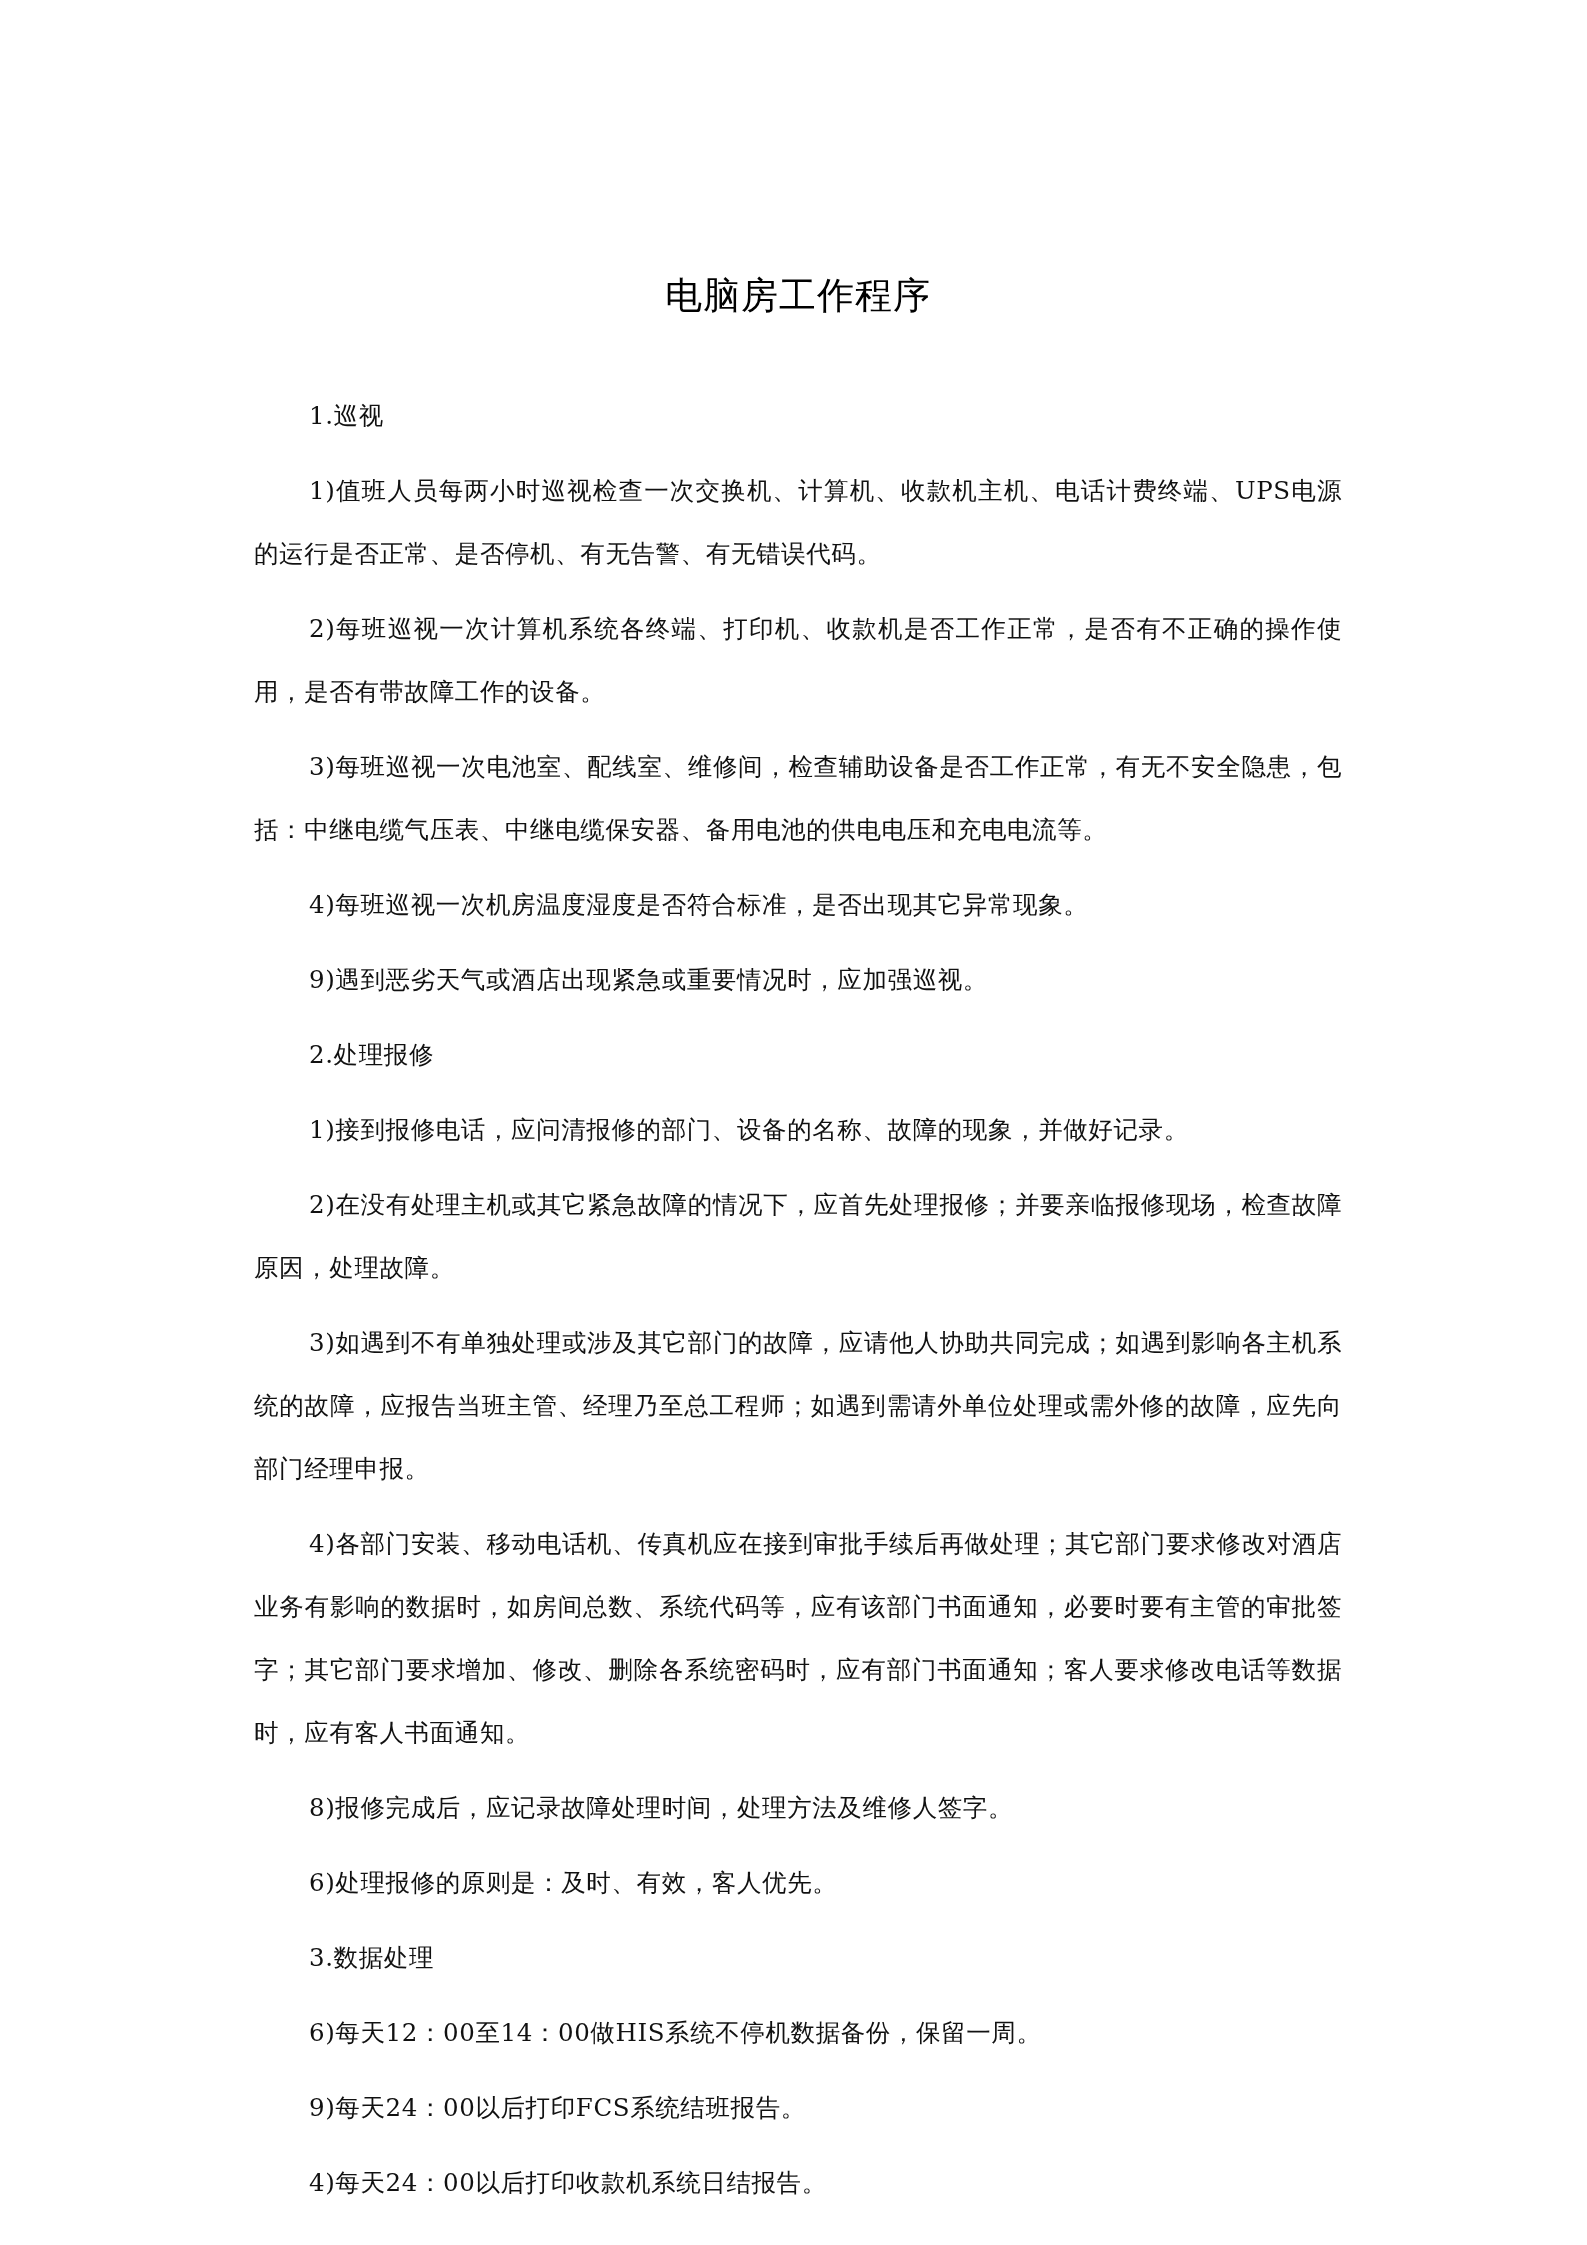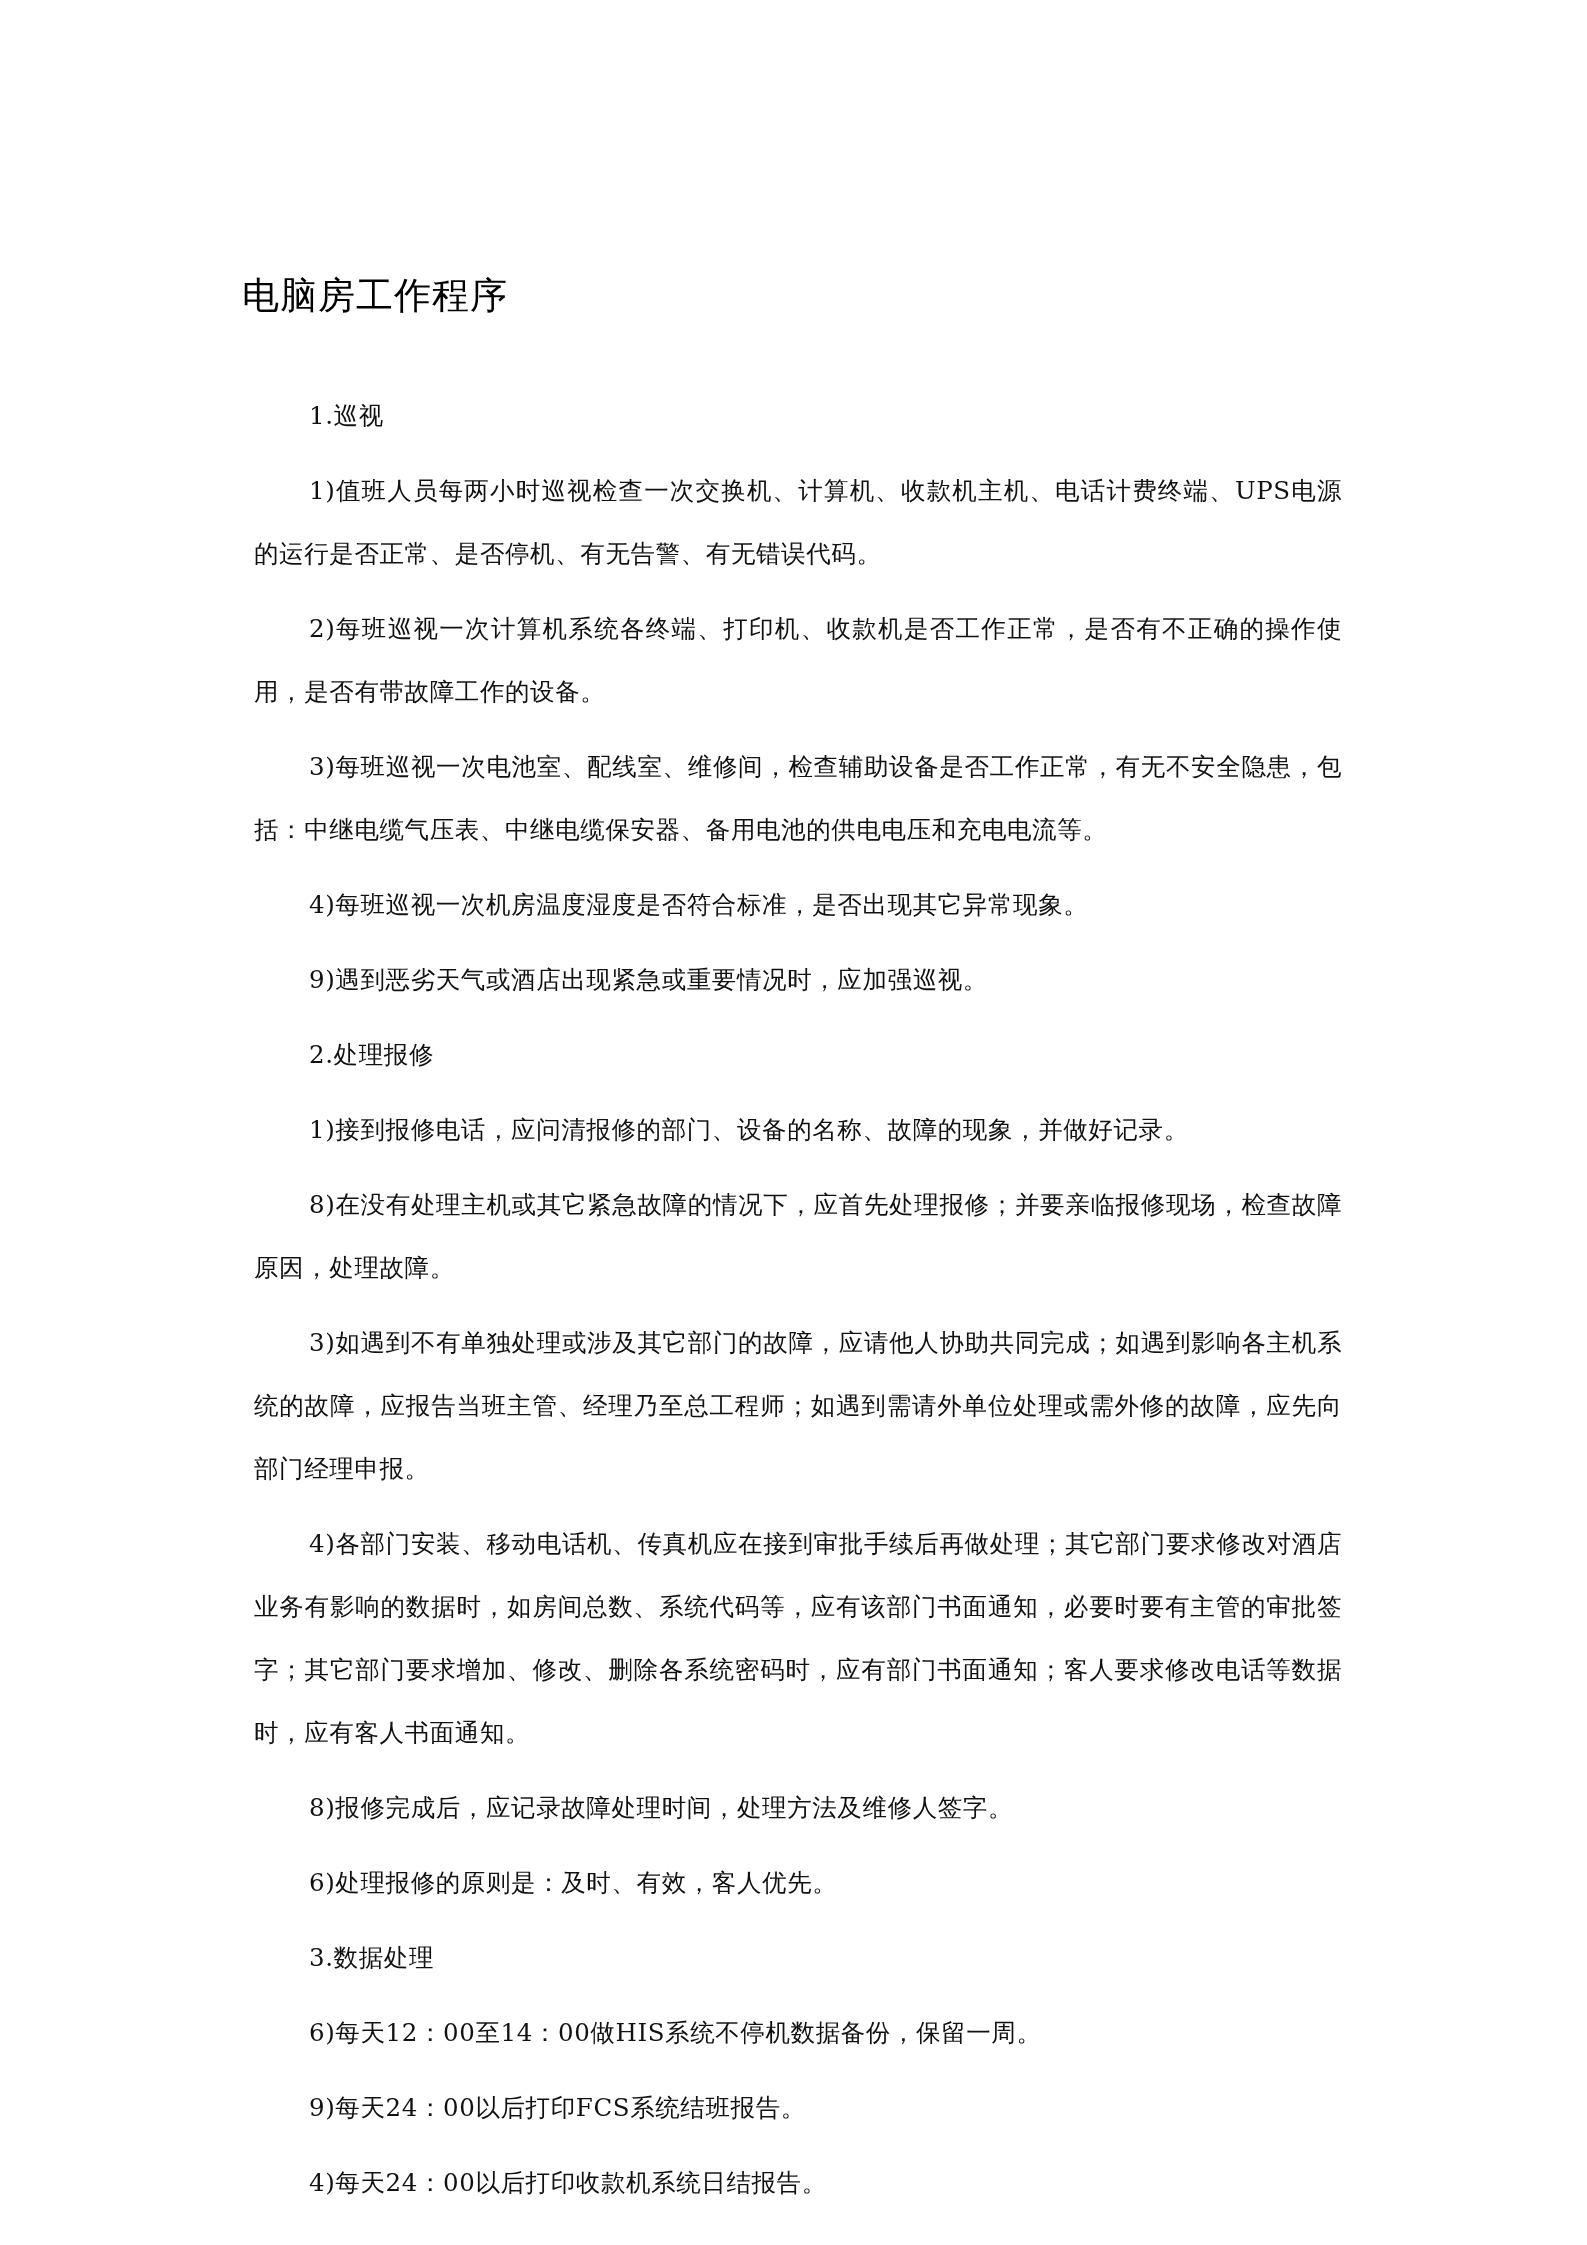--- a/index.html
+++ b/index.html
@@ -10,20 +10,21 @@
     top: 0;
     width: 1112px;
     color: #111111;
     font-family: "DejaVu Serif", "Liberation Serif", serif;
   }
   .title {
     position: absolute;
     top: 272px;
     left: 0;
     width: 100%;
+    text-align: center;
     font-family: "DejaVu Sans", "Liberation Sans", sans-serif;
     font-size: 37px;
     line-height: 48px;
     letter-spacing: 1px;
     color: #000;
   }
   .body {
     position: absolute;
     top: 372px;
     left: 0;
@@ -48,21 +49,21 @@
   <div class="title">电脑房工作程序</div>
   <div class="body">
     <p class="para">1.巡视</p>
     <p class="para">1)值班人员每两小时巡视检查一次交换机、计算机、收款机主机、电话计费终端、UPS电源的运行是否正常、是否停机、有无告警、有无错误代码。</p>
     <p class="para">2)每班巡视一次计算机系统各终端、打印机、收款机是否工作正常，是否有不正确的操作使用，是否有带故障工作的设备。</p>
     <p class="para">3)每班巡视一次电池室、配线室、维修间，检查辅助设备是否工作正常，有无不安全隐患，包括：中继电缆气压表、中继电缆保安器、备用电池的供电电压和充电电流等。</p>
     <p class="para">4)每班巡视一次机房温度湿度是否符合标准，是否出现其它异常现象。</p>
     <p class="para">9)遇到恶劣天气或酒店出现紧急或重要情况时，应加强巡视。</p>
     <p class="para">2.处理报修</p>
     <p class="para">1)接到报修电话，应问清报修的部门、设备的名称、故障的现象，并做好记录。</p>
-    <p class="para">8)在没有处理主机或其它紧急故障的情况下，应首先处理报修；并要亲临报修现场，检查故障原因，处理故障。</p>
+    <p class="para">2)在没有处理主机或其它紧急故障的情况下，应首先处理报修；并要亲临报修现场，检查故障原因，处理故障。</p>
     <p class="para">3)如遇到不有单独处理或涉及其它部门的故障，应请他人协助共同完成；如遇到影响各主机系统的故障，应报告当班主管、经理乃至总工程师；如遇到需请外单位处理或需外修的故障，应先向部门经理申报。</p>
     <p class="para">4)各部门安装、移动电话机、传真机应在接到审批手续后再做处理；其它部门要求修改对酒店业务有影响的数据时，如房间总数、系统代码等，应有该部门书面通知，必要时要有主管的审批签字；其它部门要求增加、修改、删除各系统密码时，应有部门书面通知；客人要求修改电话等数据时，应有客人书面通知。</p>
     <p class="para">8)报修完成后，应记录故障处理时间，处理方法及维修人签字。</p>
     <p class="para">6)处理报修的原则是：及时、有效，客人优先。</p>
     <p class="para">3.数据处理</p>
     <p class="para">6)每天12：00至14：00做HIS系统不停机数据备份，保留一周。</p>
     <p class="para">9)每天24：00以后打印FCS系统结班报告。</p>
     <p class="para">4)每天24：00以后打印收款机系统日结报告。</p>
   </div>
 </div>

